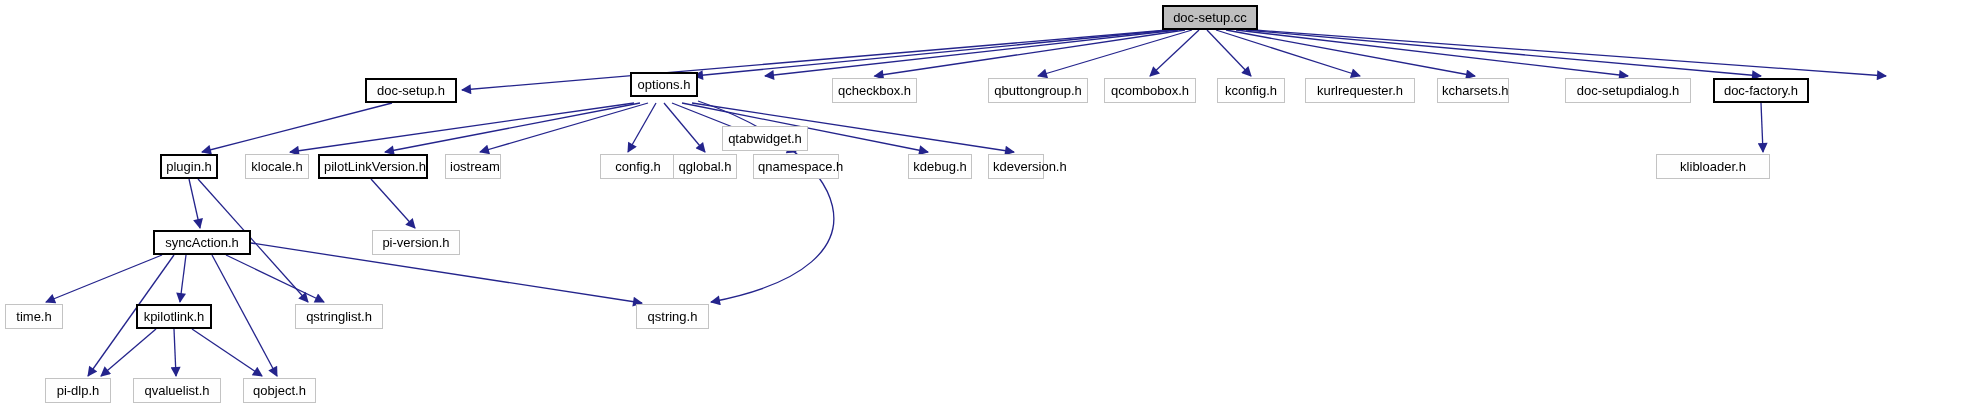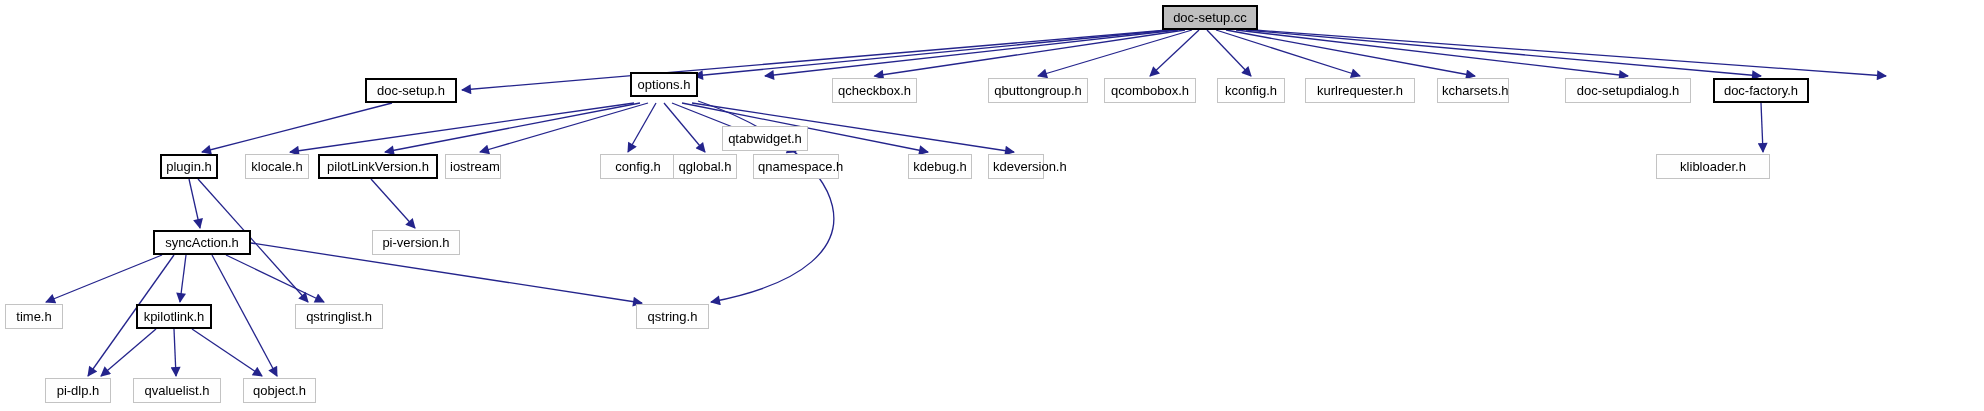--- a/index.html
+++ b/index.html
@@ -77,21 +77,21 @@
     <div class="node plain" style="left: 832px; top: 78px; width: 85px;">qcheckbox.h</div>
     <div class="node plain" style="left: 988px; top: 78px; width: 100px;">qbuttongroup.h</div>
     <div class="node plain" style="left: 1104px; top: 78px; width: 92px;">qcombobox.h</div>
     <div class="node plain" style="left: 1217px; top: 78px; width: 68px;">kconfig.h</div>
     <div class="node plain" style="left: 1305px; top: 78px; width: 110px;">kurlrequester.h</div>
     <div class="node plain" style="left: 1437px; top: 78px; width: 72px;">kcharsets.h</div>
     <div class="node plain" style="left: 1565px; top: 78px; width: 126px;">doc-setupdialog.h</div>
     <div class="node documented" style="left: 1713px; top: 78px; width: 96px;">doc-factory.h</div>
     <div class="node documented" style="left: 160px; top: 154px; width: 58px;">plugin.h</div>
     <div class="node plain" style="left: 245px; top: 154px; width: 64px;">klocale.h</div>
-    <div class="node documented" style="left: 318px; top: 154px; width: 120px;">pilotLinkVersion.h</div>
+    <div class="node documented" style="left: 318px; top: 154px; width: 110px;">pilotLinkVersion.h</div>
     <div class="node plain" style="left: 445px; top: 154px; width: 56px;">iostream</div>
     <div class="node plain" style="left: 600px; top: 154px; width: 76px;">config.h</div>
     <div class="node plain" style="left: 673px; top: 154px; width: 64px;">qglobal.h</div>
     <div class="node plain" style="left: 753px; top: 154px; width: 86px;">qnamespace.h</div>
     <div class="node plain" style="left: 908px; top: 154px; width: 64px;">kdebug.h</div>
     <div class="node plain" style="left: 988px; top: 154px; width: 56px;">kdeversion.h</div>
     <div class="node plain" style="left: 1656px; top: 154px; width: 114px;">klibloader.h</div>
     <div class="node documented" style="left: 153px; top: 230px; width: 98px;">syncAction.h</div>
     <div class="node plain" style="left: 372px; top: 230px; width: 88px;">pi-version.h</div>
     <div class="node plain" style="left: 5px; top: 304px; width: 58px;">time.h</div>

